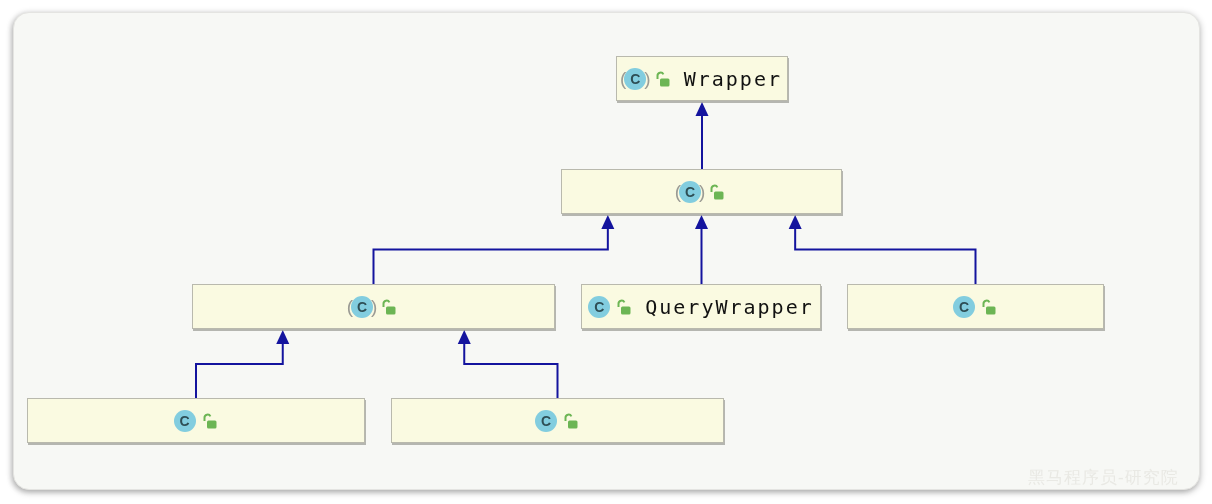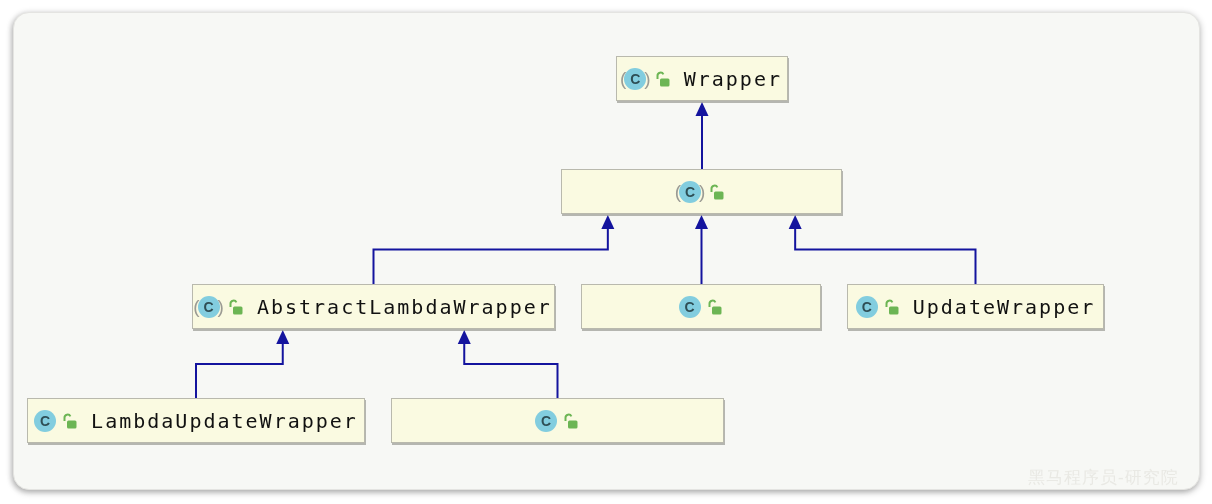--- a/index.html
+++ b/index.html
@@ -104,71 +104,69 @@
       <span class="circle">C</span>
       <span class="paren">)</span>
     </span>
     <span class="lock-icon">
       <svg width="18" height="18" viewBox="0 0 18 18">
           <path d="M3.5 9 V5.8 A3.1 3.1 0 0 1 9.4 4.4" fill="none" stroke="#6cb554" stroke-width="2"></path>
           <rect x="6" y="8.5" width="9.5" height="8" rx="1.5" fill="#6cb554"></rect>
         </svg>
     </span>
   </span>
-  <span class="label">AbstractLambdaWrapper</span>
 </div>
 
 <div class="node" style="left: 581px; top: 284px; width: 240px; height: 45px;">
   <span class="icon-group">
     <span class="cls-icon">
 
       <span class="circle">C</span>
 
     </span>
     <span class="lock-icon">
       <svg width="18" height="18" viewBox="0 0 18 18">
           <path d="M3.5 9 V5.8 A3.1 3.1 0 0 1 9.4 4.4" fill="none" stroke="#6cb554" stroke-width="2"></path>
           <rect x="6" y="8.5" width="9.5" height="8" rx="1.5" fill="#6cb554"></rect>
         </svg>
     </span>
   </span>
+  <span class="label">QueryWrapper</span>
 </div>
 
 <div class="node" style="left: 847px; top: 284px; width: 257px; height: 45px;">
   <span class="icon-group">
     <span class="cls-icon">
 
       <span class="circle">C</span>
 
     </span>
     <span class="lock-icon">
       <svg width="18" height="18" viewBox="0 0 18 18">
           <path d="M3.5 9 V5.8 A3.1 3.1 0 0 1 9.4 4.4" fill="none" stroke="#6cb554" stroke-width="2"></path>
           <rect x="6" y="8.5" width="9.5" height="8" rx="1.5" fill="#6cb554"></rect>
         </svg>
     </span>
   </span>
-  <span class="label">UpdateWrapper</span>
 </div>
 
 <div class="node" style="left: 27px; top: 398px; width: 338px; height: 45px;">
   <span class="icon-group">
     <span class="cls-icon">
 
       <span class="circle">C</span>
 
     </span>
     <span class="lock-icon">
       <svg width="18" height="18" viewBox="0 0 18 18">
           <path d="M3.5 9 V5.8 A3.1 3.1 0 0 1 9.4 4.4" fill="none" stroke="#6cb554" stroke-width="2"></path>
           <rect x="6" y="8.5" width="9.5" height="8" rx="1.5" fill="#6cb554"></rect>
         </svg>
     </span>
   </span>
-  <span class="label">LambdaUpdateWrapper</span>
 </div>
 
 <div class="node" style="left: 391px; top: 398px; width: 333px; height: 45px;">
   <span class="icon-group">
     <span class="cls-icon">
 
       <span class="circle">C</span>
 
     </span>
     <span class="lock-icon">

